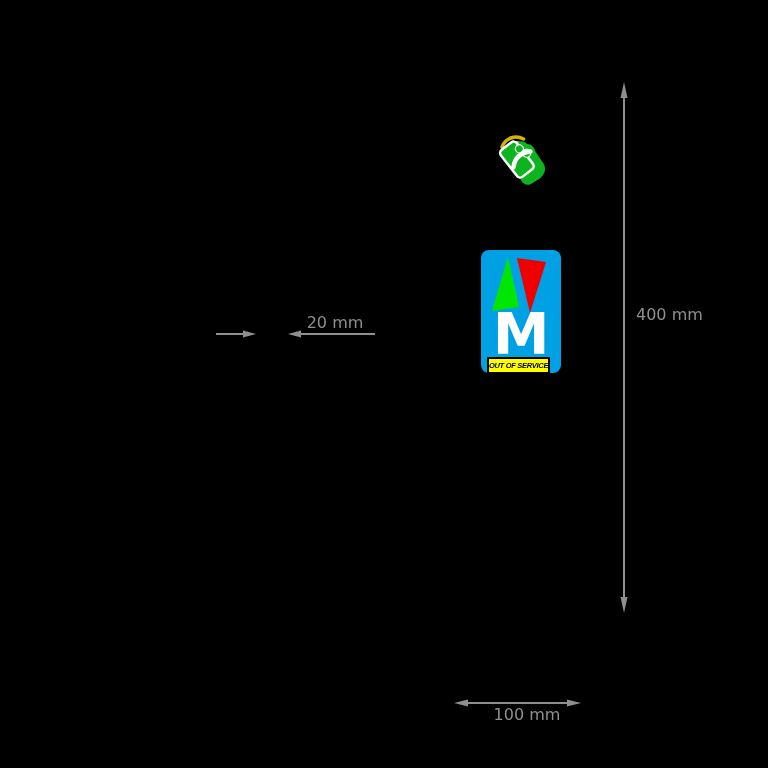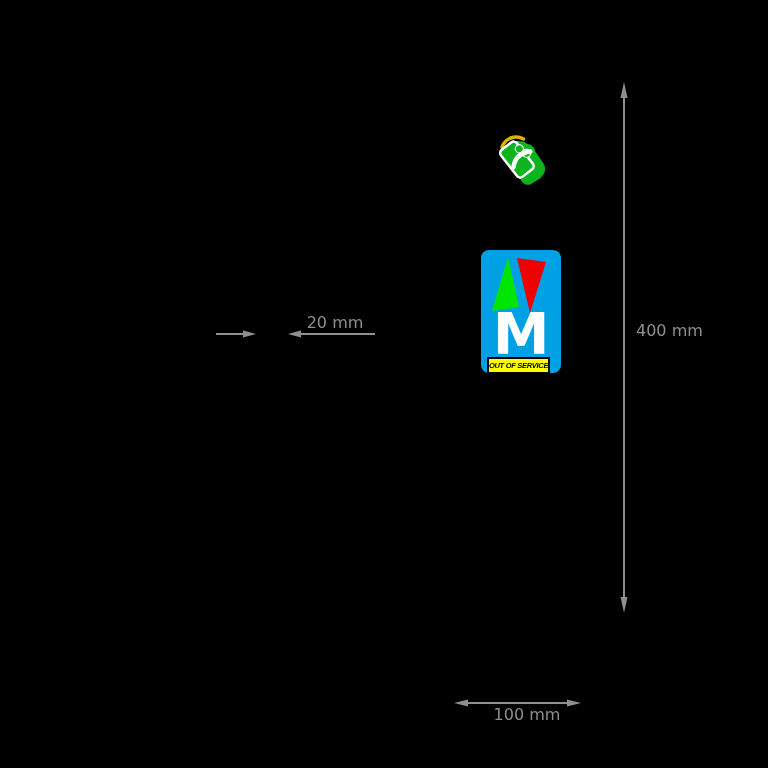--- a/index.html
+++ b/index.html
@@ -119,21 +119,21 @@
         <rect x="461.5" y="142" width="20" height="34" rx="4" ry="4" fill="#0db41e" stroke="#ffffff" stroke-width="2.5"></rect>
         <circle cx="480" cy="152" r="4" fill="#0db41e" stroke="#ffffff" stroke-width="1.2"></circle>
         <circle cx="483" cy="160" r="4" fill="#0db41e" stroke="#ffffff" stroke-width="1.2"></circle>
         <path d="M 487,161 Q 474,153 464,163" fill="none" stroke="#ffffff" stroke-width="4.5" stroke-linecap="round"></path>
       </g>
     </g>
   </svg>
 
   <div class="dim-label centered" style="left: 287px; top: 315px; color: rgb(143, 143, 143);">20 mm</div>
 
-  <div class="dim-label" style="left: 588px; top: 323px; color: rgb(143, 143, 143);">400 mm</div>
+  <div class="dim-label" style="left: 588px; top: 307px; color: rgb(143, 143, 143);">400 mm</div>
 
   <div class="dim-label centered" style="left: 479px; top: 707px; color: rgb(143, 143, 143);">100 mm</div>
 
   <div class="sign-letter" style="color: rgb(255, 255, 255);">M</div>
 
   <div class="sign-banner" style="background-color: rgb(255, 255, 0); border-color: rgb(0, 0, 0);">
     <span style="color: rgb(0, 0, 0);">OUT OF SERVICE</span>
   </div>
 
 </div>

